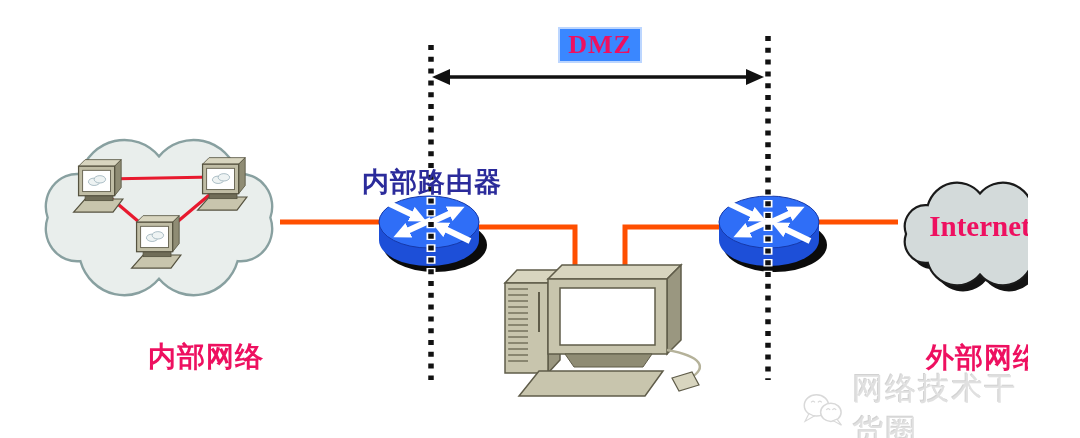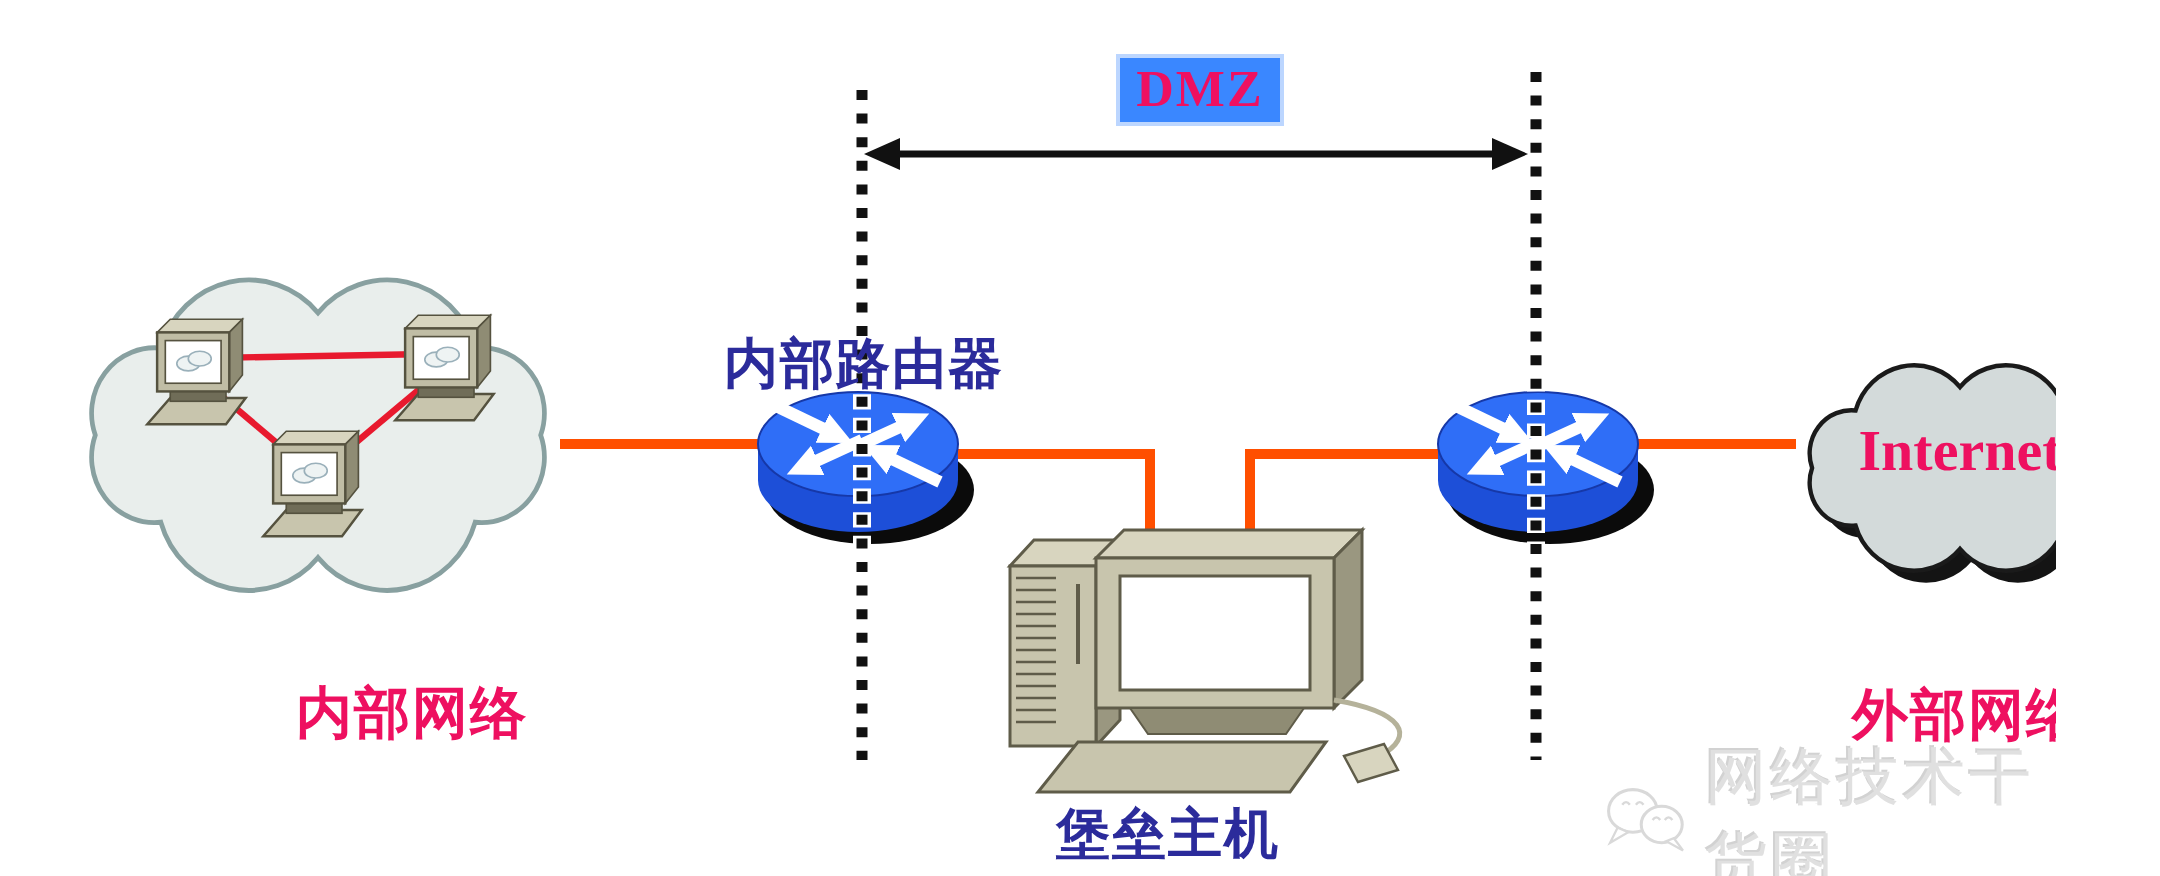--- a/index.html
+++ b/index.html
@@ -136,21 +136,20 @@
     </g>
   </svg>
 
   <div class="dmz-box">
     <span>DMZ</span>
   </div>
 
   <div class="lbl lbl-blue" style="left:362px;top:120px;margin-top:44px;">内部路由器</div>
   <div class="lbl lbl-pink" style="left:148px;top:326px;margin-top:12px;">内部网络</div>
   <div class="lbl lbl-pink" style="left:926px;top:307px;margin-top:32px;">外部网络</div>
-  <div class="lbl lbl-blue" style="left:528px;top:399px;">堡垒主机</div>
   <div class="internet-lbl">Internet</div>
 
   <div class="watermark">
     <svg width="56" height="44" viewBox="0 0 56 44">
       <ellipse cx="19" cy="16" rx="16" ry="14" fill="#ffffff" stroke="#d9d9d9" stroke-width="2"></ellipse>
       <polygon points="9,27 4,37 16,30" fill="#ffffff" stroke="#d9d9d9" stroke-width="1.5"></polygon>
       <path d="M12,12 q2.5,-3.5 5,0" fill="none" stroke="#d9d9d9" stroke-width="1.6"></path>
       <path d="M21,12 q2.5,-3.5 5,0" fill="none" stroke="#d9d9d9" stroke-width="1.6"></path>
       <ellipse cx="38" cy="25" rx="13.5" ry="12" fill="#ffffff" stroke="#d9d9d9" stroke-width="2"></ellipse>
       <polygon points="46,34 52,42 41,36" fill="#ffffff" stroke="#d9d9d9" stroke-width="1.5"></polygon>

